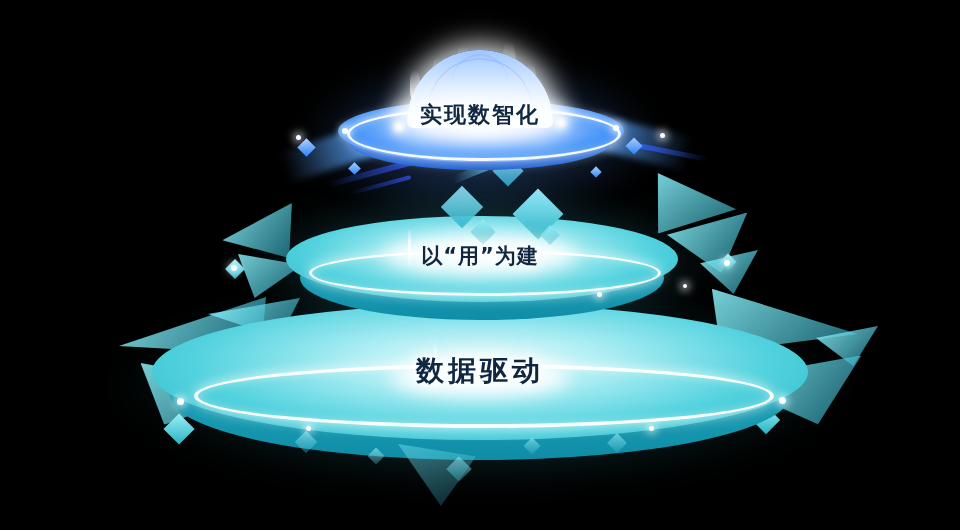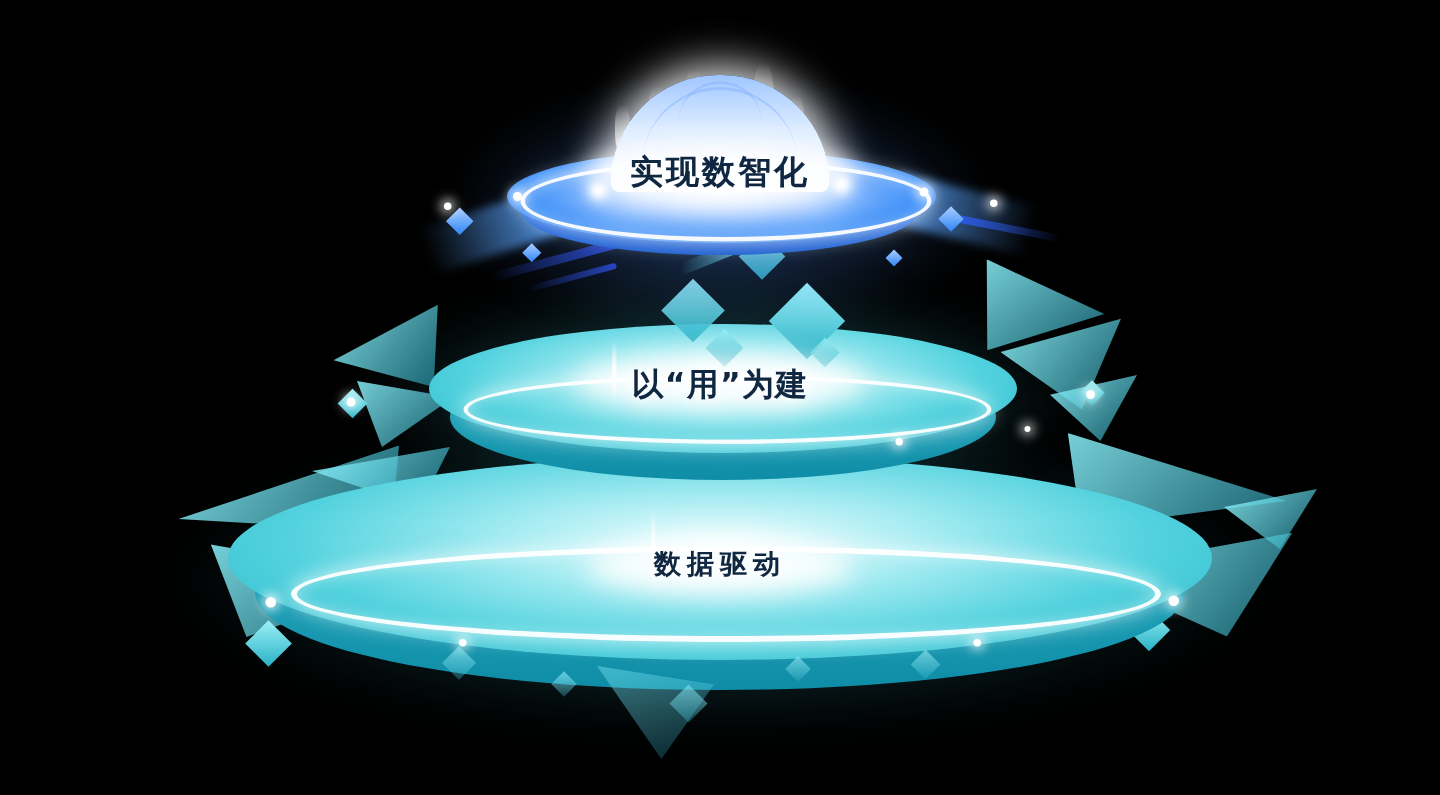--- a/index.html
+++ b/index.html
@@ -48,21 +48,21 @@
     <div class="shard teal-shard" style="left:722px;top:360px;width:142px;height:66px;clip-path:polygon(0 24%,100% 0,66% 100%);transform:rotate(-4deg);"></div>
     <div class="shard teal-shard" style="left:816px;top:326px;width:62px;height:40px;clip-path:polygon(0 30%,100% 0,60% 100%);"></div>
     <div class="dia teal-dia" style="left:756px;top:410px;width:20px;height:20px;"></div>
 
     <div class="ellipse teal-base" style="left:170px;top:330px;width:620px;height:130px;"></div>
     <div class="ellipse teal-surface" style="left:152px;top:304px;width:656px;height:136px;"></div>
     <div class="ring" style="left:194px;top:364px;width:572px;height:56px;border-width:4px;"></div>
 
     <div class="beam" style="left:434px;top:340px;height:52px;"></div>
     <div class="label-glow" style="left:480px;top:360px;width:180px;height:36px;"></div>
-    <div class="tier-label" style="left:480px;top:364px;font-size:18px;letter-spacing:4px;">数据驱动</div>
+    <div class="tier-label" style="left:480px;top:352px;font-size:28px;letter-spacing:4px;">数据驱动</div>
 
     <div class="dot" style="left:177px;top:398px;width:7px;height:7px;"></div>
     <div class="dot" style="left:779px;top:397px;width:7px;height:7px;"></div>
     <div class="dot" style="left:306px;top:426px;width:5px;height:5px;"></div>
     <div class="dot" style="left:649px;top:426px;width:5px;height:5px;"></div>
 
     <div class="dia faint-dia" style="left:298px;top:434px;width:16px;height:16px;"></div>
     <div class="dia faint-dia" style="left:370px;top:450px;width:12px;height:12px;"></div>
     <div class="dia faint-dia" style="left:450px;top:460px;width:18px;height:18px;"></div>
     <div class="dia faint-dia" style="left:526px;top:440px;width:12px;height:12px;"></div>

